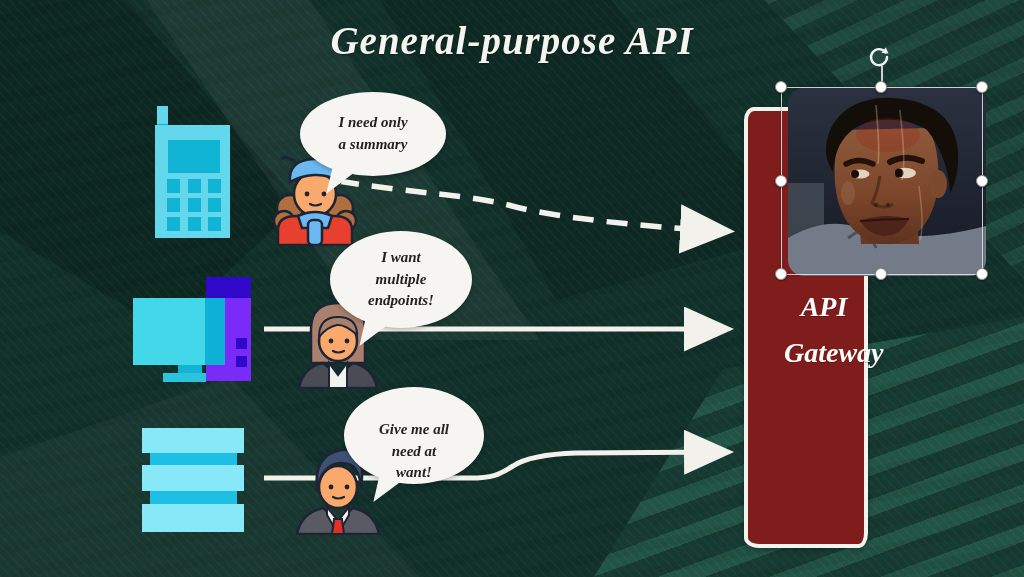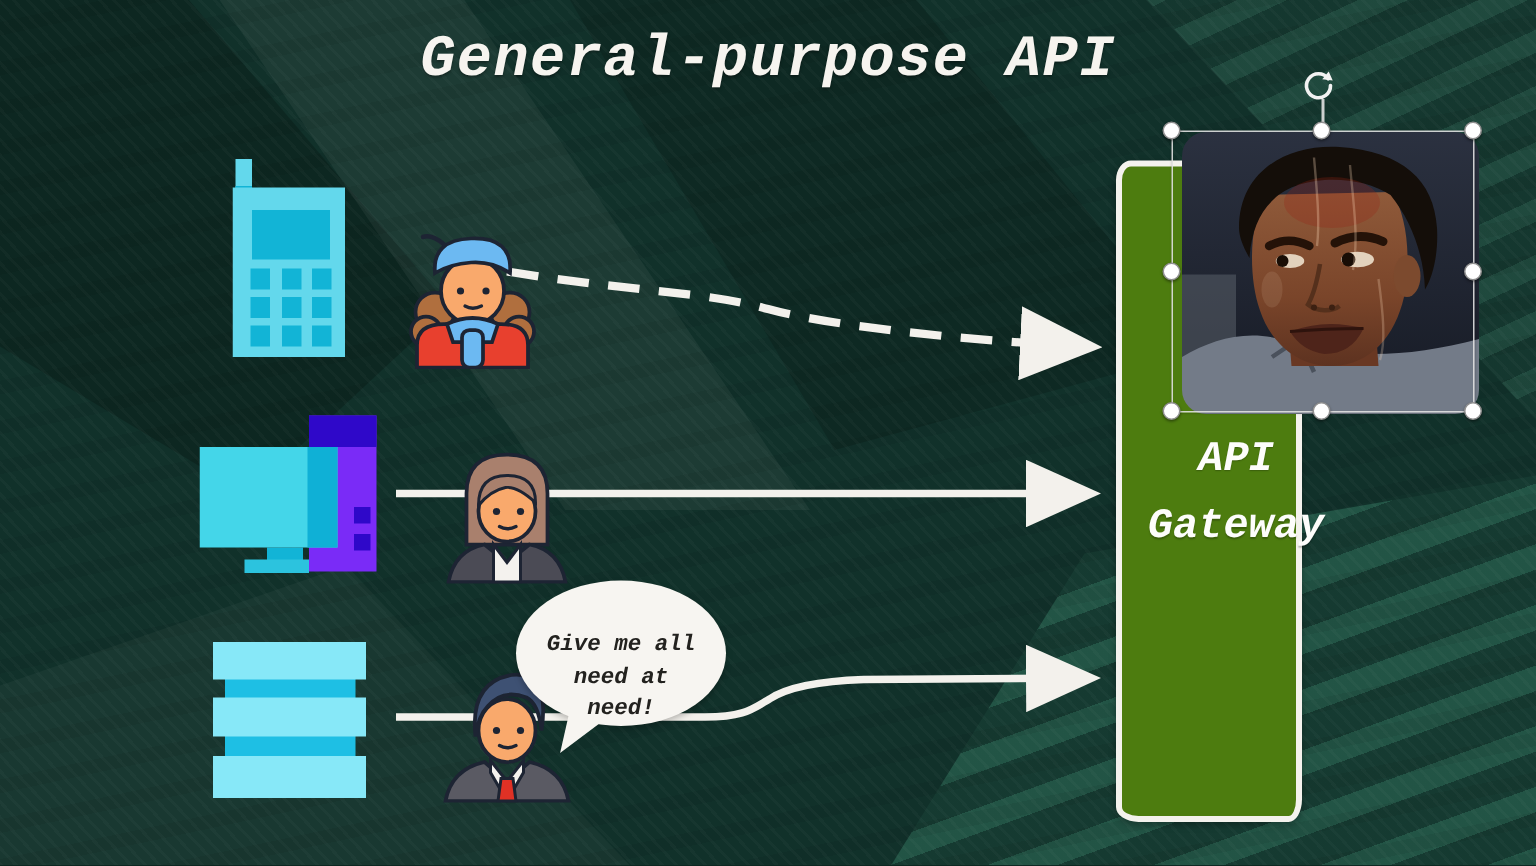--- a/index.html
+++ b/index.html
@@ -30,21 +30,21 @@
     background:repeating-linear-gradient(155deg, rgba(90,170,140,0.20) 0 14px, rgba(90,170,140,0.05) 14px 34px);
     clip-path:polygon(28% 0, 100% 0, 100% 100%); }
   .bg-shape5 { right:0; bottom:0; width:430px; height:260px;
     background:repeating-linear-gradient(160deg, rgba(74,165,132,0.30) 0 16px, rgba(74,165,132,0.08) 16px 38px);
     clip-path:polygon(0 100%, 30% 20%, 100% 0, 100% 100%); }
   .bg-shape6 { left:0; bottom:0; width:420px; height:200px;
     background:rgba(255,255,255,0.035);
     clip-path:polygon(0 40%, 55% 0, 100% 100%, 0 100%); }
 
   
-  .hand { font-family:Liberation Mono, monospace; font-style:italic; }
+  .hand { font-family:Liberation Serif, serif; font-style:italic; }
 
   .title {
     position:absolute; left:262px; top:18px; width:500px;
     text-align:center; color:#f6f4ef; font-size:39px; font-weight:bold;
     letter-spacing:1px; text-shadow:0 1px 2px rgba(0,0,0,0.35);
   }
 
   
   .abs { position:absolute; }
   svg { display:block; }
@@ -69,24 +69,24 @@
   
   .arrows { position:absolute; left:0; top:0; z-index:4; }
 
   
   .avatar { z-index:5; }
   .device { z-index:3; }
 
   
   .gateway {
     position:absolute; left:744px; top:107px; width:124px; height:441px;
-    background:#4d7c0f; border:4px solid #f4f2ed;
+    background:#7f1d1d; border:4px solid #f4f2ed;
     border-radius:10px 14px 9px 15px / 13px 9px 15px 10px;
     box-shadow:0 2px 5px rgba(0,0,0,0.3);
-    z-index:7; display:flex; flex-direction:column; align-items:center;padding-left:36px;
+    z-index:7; display:flex; flex-direction:column; padding-left:36px;
   }
   .gateway-label {
     margin-top:180px; display:flex; flex-direction:column; gap:14px;
     color:#fdfdfb; font-size:28px; font-weight:bold; text-align:center;
     text-shadow:0 1px 1px rgba(0,0,0,0.25);
   }
 
   
   .meme {
     position:absolute; left:788px; top:88px; width:198px; height:188px; z-index:8;
@@ -215,24 +215,33 @@
       <path d="M26,56 Q22,20 50,15 Q76,12 70,52 Q68,34 60,30 Q44,24 34,36 Q28,42 26,56 Z" fill="#3e5173" stroke="#1d2433" stroke-width="2.5"></path>
       <circle cx="40" cy="52" r="2.4" fill="#1d2433"></circle>
       <circle cx="56" cy="52" r="2.4" fill="#1d2433"></circle>
       <path d="M42,62 Q47,65 53,62" fill="none" stroke="#1d2433" stroke-width="2.2" stroke-linecap="round"></path>
       <path d="M6,99 Q10,78 32,73 L47,86 L62,73 Q84,78 88,99 Z" fill="#5a5a63" stroke="#1d2433" stroke-width="2.5"></path>
       <path d="M36,72 L47,86 L58,72 L58,80 L47,99 L36,80 Z" fill="#f4f2ee" stroke="#1d2433" stroke-width="2"></path>
       <path d="M43,84 L51,84 L53,99 L41,99 Z" fill="#e03125" stroke="#1d2433" stroke-width="2"></path>
     </svg>
   </div>
 
+  <div class="bubble bubble1 hand">
+    <span>I need only</span>
+    <span>a summary</span>
+  </div>
+  <div class="bubble bubble2 hand">
+    <span>I want</span>
+    <span>multiple</span>
+    <span>endpoints!</span>
+  </div>
   <div class="bubble bubble3 hand">
     <span>Give me all</span>
     <span>need at</span>
-    <span>need!</span>
+    <span>want!</span>
   </div>
 
   <div class="gateway">
     <div class="gateway-label hand">
       <span>API</span>
       <span>Gateway</span>
     </div>
   </div>
 
   <div class="meme">

